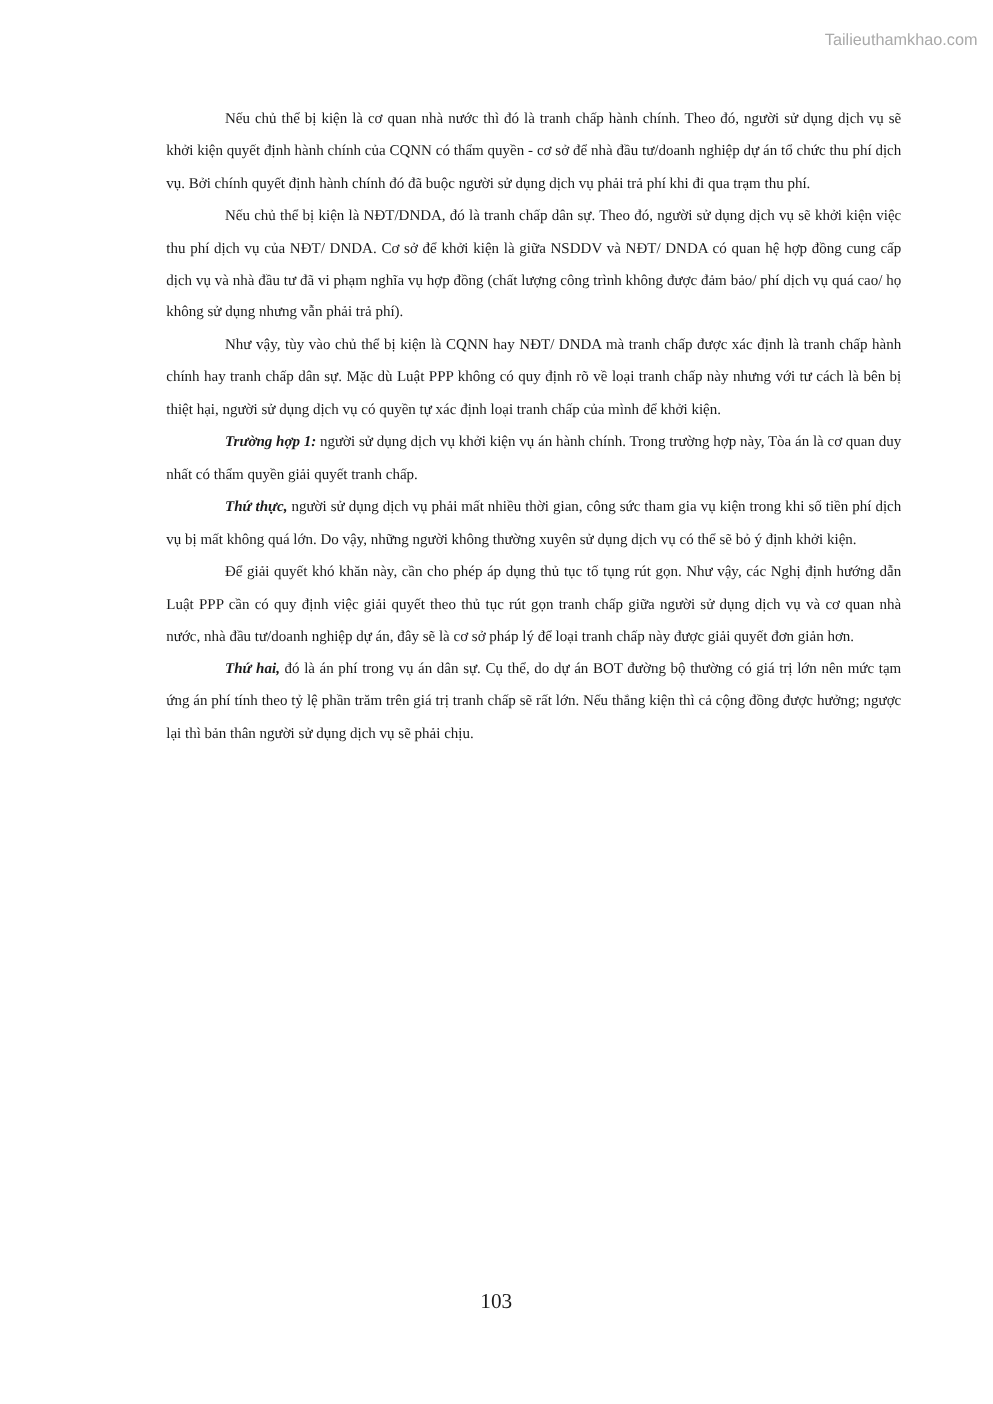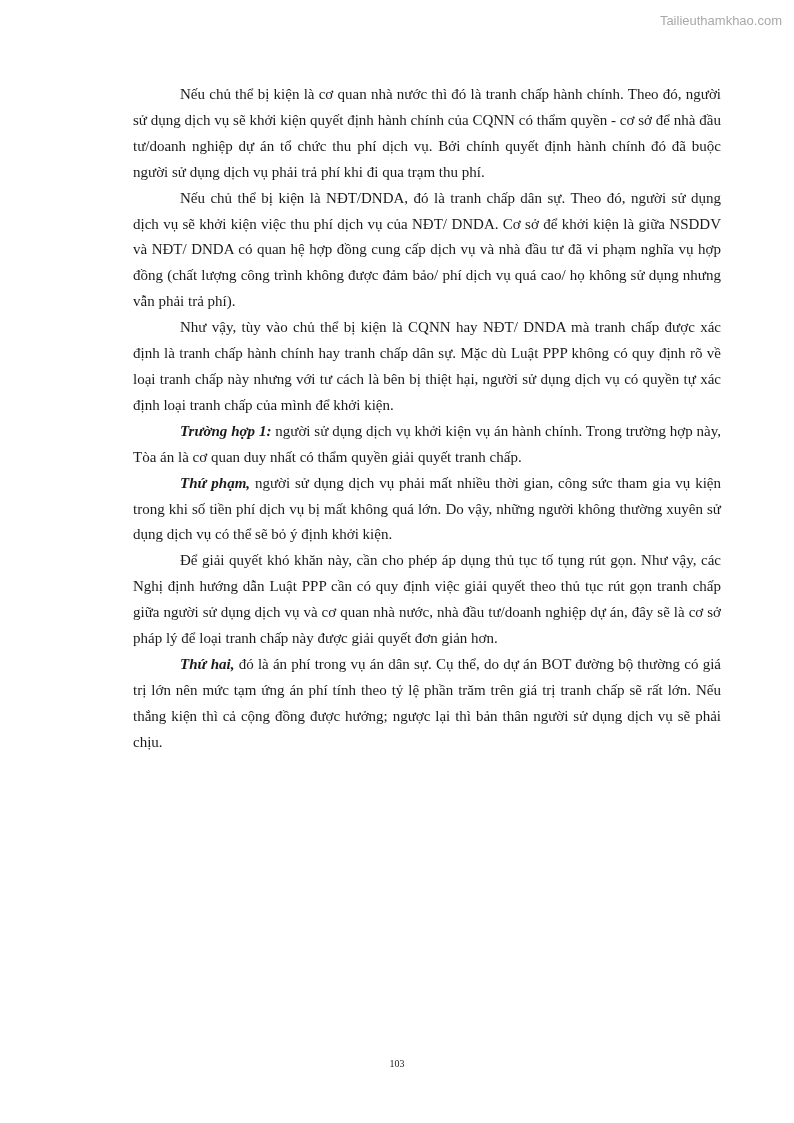--- a/index.html
+++ b/index.html
@@ -11,51 +11,51 @@
     position: relative;
     width: 794px;
     height: 1123px;
     background: #ffffff;
     overflow: hidden;
     font-family: "Liberation Serif", serif;
     color: #1a1a1a;
   }
   .watermark {
     position: absolute;
-    top: 13px;
+    top: 24px;
     right: 12px;
     font-family: "Liberation Sans", sans-serif;
     font-size: 13px;
     color: #a9a9a9;
   }
   .content {
     position: absolute;
     top: 82px;
     left: 133px;
     width: 588px;
   }
   .content p {
     margin: 0;
     padding: 0;
-    font-size: 15px;
+    font-size: 12px;
     line-height: 25.9px;
     text-align: justify;
     text-indent: 47px;
   }
   .lead {
     font-style: italic;
     font-weight: bold;
   }
   .page-number {
     position: absolute;
-    bottom: 54px;
+    bottom: 72px;
     left: 0;
     width: 100%;
     text-align: center;
-    font-size: 10px;
+    font-size: 17px;
     color: #1a1a1a;
   }
 </style>
 </head>
 <body>
 
 <div class="page">
 
   <div class="watermark">Tailieuthamkhao.com</div>
 
@@ -65,21 +65,21 @@
 
     <p><span class="lead"></span><span>Nếu chủ thể bị kiện là NĐT/DNDA, đó là tranh chấp dân sự. Theo đó, người sử dụng dịch vụ sẽ khởi kiện việc thu phí dịch vụ của NĐT/ DNDA. Cơ sở để khởi kiện là giữa NSDDV và NĐT/ DNDA có quan hệ hợp đồng cung cấp dịch vụ và nhà đầu tư đã vi phạm nghĩa vụ hợp đồng (chất lượng công trình không được đảm bảo/ phí dịch vụ quá cao/ họ không sử dụng nhưng vẫn phải trả phí).</span></p>
 
     <p><span class="lead"></span><span>Như vậy, tùy vào chủ thể bị kiện là CQNN hay NĐT/ DNDA mà tranh chấp được xác định là tranh chấp hành chính hay tranh chấp dân sự. Mặc dù Luật PPP không có quy định rõ về loại tranh chấp này nhưng với tư cách là bên bị thiệt hại, người sử dụng dịch vụ có quyền tự xác định loại tranh chấp của mình để khởi kiện.</span></p>
 
 
     <p><span class="lead">Trường hợp 1:</span><span> người sử dụng dịch vụ khởi kiện vụ án hành chính. Trong trường hợp này, Tòa án là cơ quan duy nhất có thẩm quyền giải quyết tranh chấp.</span></p>
 
 
 
-    <p><span class="lead">Thứ phạm,</span><span> người sử dụng dịch vụ phải mất nhiều thời gian, công sức tham gia vụ kiện trong khi số tiền phí dịch vụ bị mất không quá lớn. Do vậy, những người không thường xuyên sử dụng dịch vụ có thể sẽ bỏ ý định khởi kiện.</span></p>
+    <p><span class="lead">Thứ thực,</span><span> người sử dụng dịch vụ phải mất nhiều thời gian, công sức tham gia vụ kiện trong khi số tiền phí dịch vụ bị mất không quá lớn. Do vậy, những người không thường xuyên sử dụng dịch vụ có thể sẽ bỏ ý định khởi kiện.</span></p>
 
     <p><span class="lead"></span><span>Để giải quyết khó khăn này, cần cho phép áp dụng thủ tục tố tụng rút gọn. Như vậy, các Nghị định hướng dẫn Luật PPP cần có quy định việc giải quyết theo thủ tục rút gọn tranh chấp giữa người sử dụng dịch vụ và cơ quan nhà nước, nhà đầu tư/doanh nghiệp dự án, đây sẽ là cơ sở pháp lý để loại tranh chấp này được giải quyết đơn giản hơn.</span></p>
 
     <p><span class="lead">Thứ hai,</span><span> đó là án phí trong vụ án dân sự. Cụ thể, do dự án BOT đường bộ thường có giá trị lớn nên mức tạm ứng án phí tính theo tỷ lệ phần trăm trên giá trị tranh chấp sẽ rất lớn. Nếu thắng kiện thì cả cộng đồng được hưởng; ngược lại thì bản thân người sử dụng dịch vụ sẽ phải chịu.</span></p>
 
   </div>
 
   <div class="page-number">103</div>
 
 </div>

